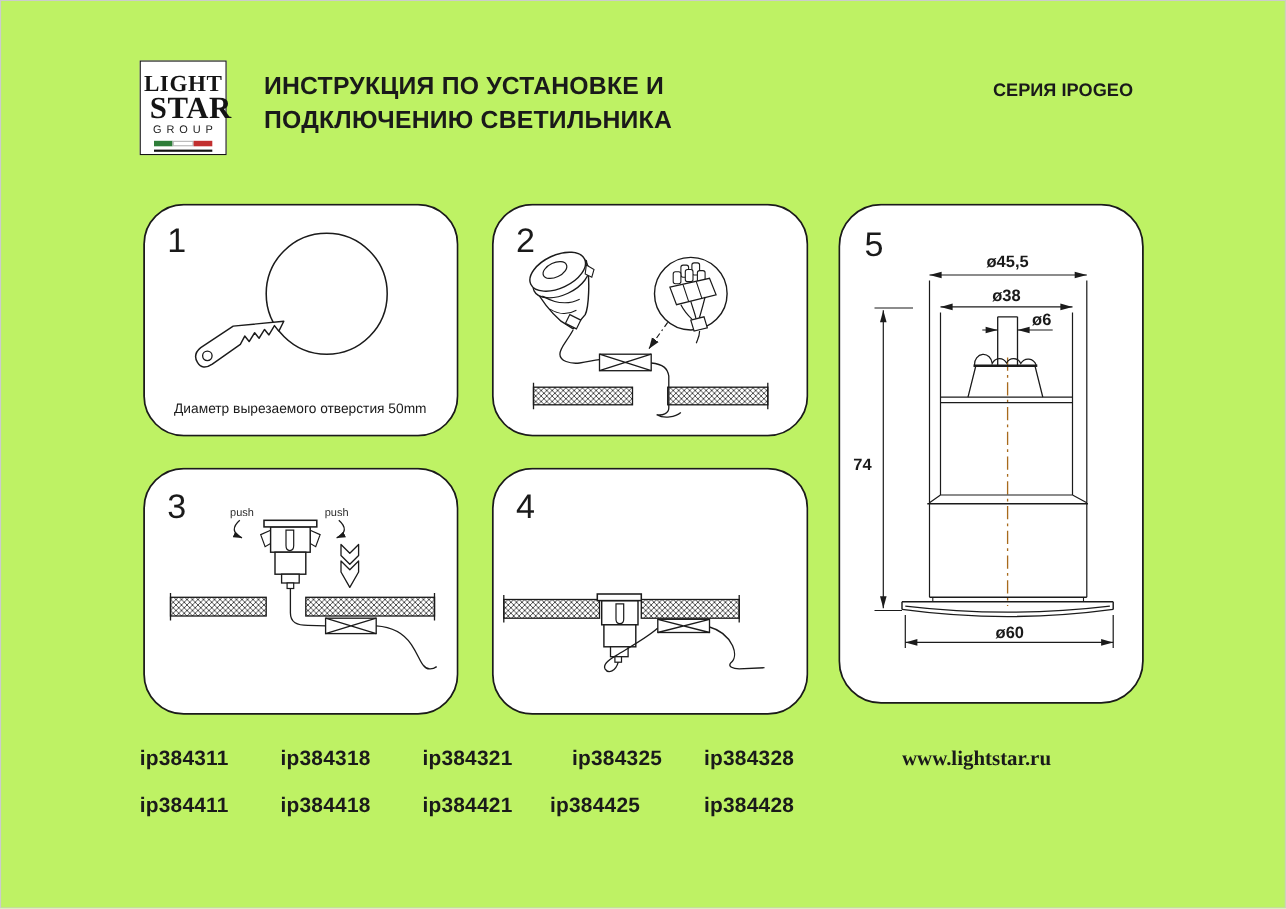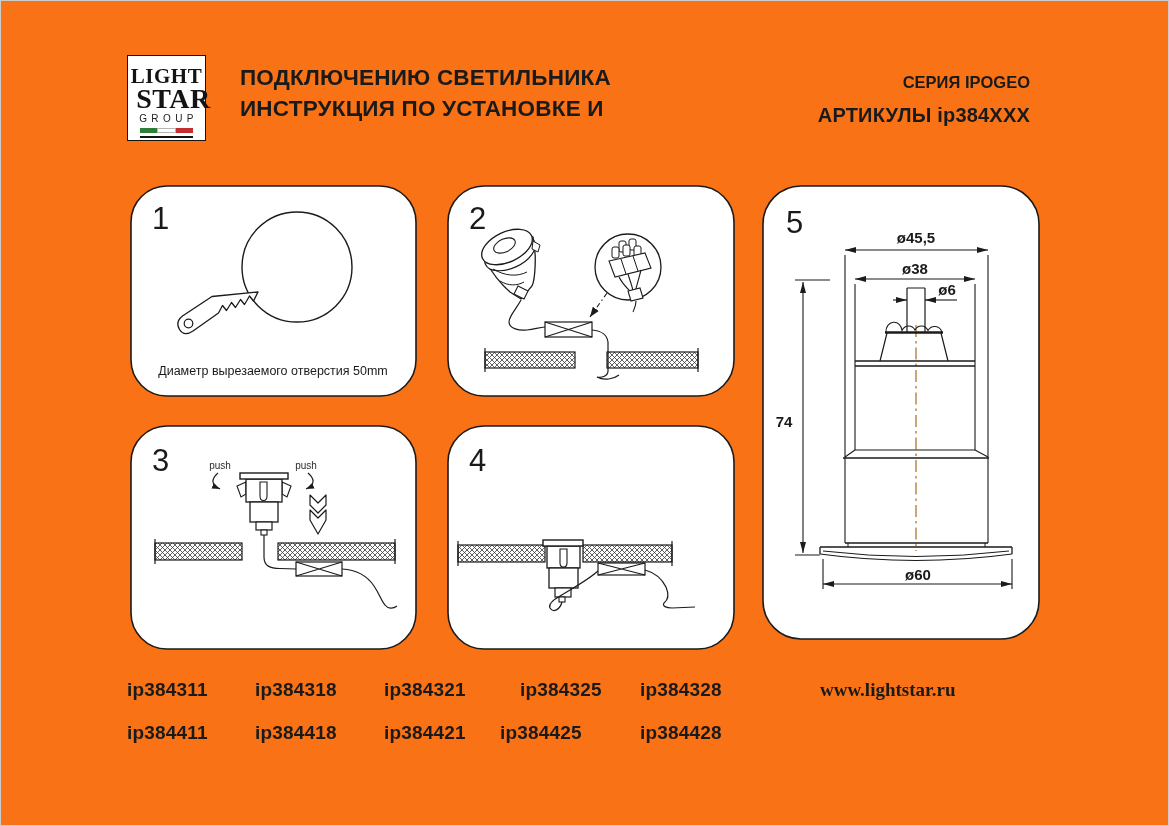--- a/index.html
+++ b/index.html
@@ -1,18 +1,18 @@
 <!DOCTYPE html>
 <html><head>
 <meta charset="utf-8">
 <style>
   * { margin:0; padding:0; box-sizing:border-box; }
   html,body { background:#fff; }
   .page {
-    position:relative; width:1169px; height:826px; background:#f97316;
+    position:relative; width:1169px; height:826px; background:#bef264;
     font-family:"Liberation Sans", sans-serif; color:#1b1b1b; overflow:hidden;
     box-shadow: inset 0 0 0 1px #cccccc;
   }
   
   .logo {
     position:absolute; left:127px; top:55px; width:79px; height:86px;
     border:1.6px solid #141414; display:flex; flex-direction:column; align-items:center;
     padding-top:11px; background:#fff;
   }
   .logo .l1 { font-family:"Liberation Serif", serif; font-weight:700; font-size:21px; line-height:19px; letter-spacing:.5px; color:#141414;}
@@ -54,27 +54,26 @@
     <div class="l3">GROUP</div>
     <div class="flag">
       <span style="background:#2e7d39"></span>
       <span class="mid"></span>
       <span style="background:#c22f2f"></span>
     </div>
     <div class="underline"></div>
   </div>
 
   <div class="title">
+    <div>ИНСТРУКЦИЯ ПО УСТАНОВКЕ И</div>
     <div>ПОДКЛЮЧЕНИЮ СВЕТИЛЬНИКА</div>
-    <div>ИНСТРУКЦИЯ ПО УСТАНОВКЕ И</div>
   </div>
 
   <div class="series-block">
     <div class="series-line1">СЕРИЯ IPOGEO</div>
-    <div class="series-line2">АРТИКУЛЫ ip384XXX</div>
   </div>
 
   <svg class="panel" style="left:130px; top:185px;" width="287" height="212" viewBox="0 0 287 212">
     <rect x="1" y="1" width="285" height="210" rx="36" fill="#fff" stroke="#1b1b1b" stroke-width="1.6"></rect>
     <text class="panel-num" x="22" y="44">1</text>
     <circle cx="167" cy="82" r="55" fill="none" stroke="#1b1b1b" stroke-width="1.4"></circle>
     <g>
       <path d="M128,107 L123.5,116 L119.5,111 L114.5,119.5 L110.5,114.5 L105.5,122.5 L101.5,117.5 L96.5,125.5 L92.5,120.5 L88.5,128 L63,146 Q54,152 49.5,144.5 Q45,137 52.5,131 L82,111.5 Z" fill="#fff" stroke="#1b1b1b" stroke-width="1.3" stroke-linejoin="round"></path>
       <circle cx="58.5" cy="138.5" r="4.3" fill="#fff" stroke="#1b1b1b" stroke-width="1.2"></circle>
     </g>

